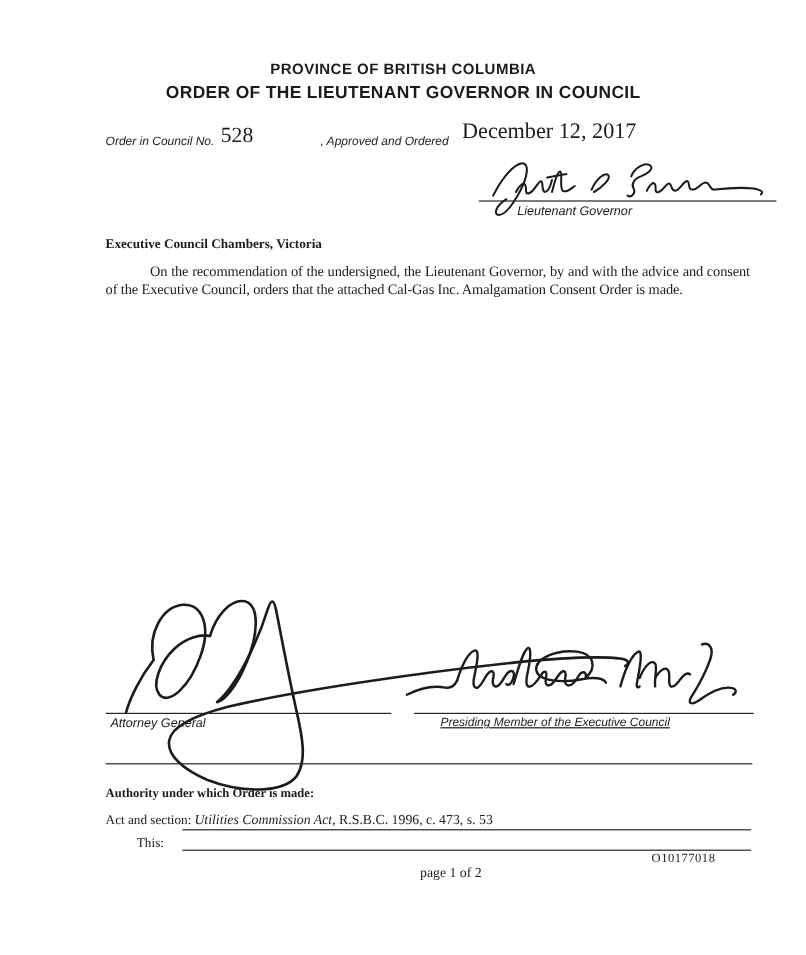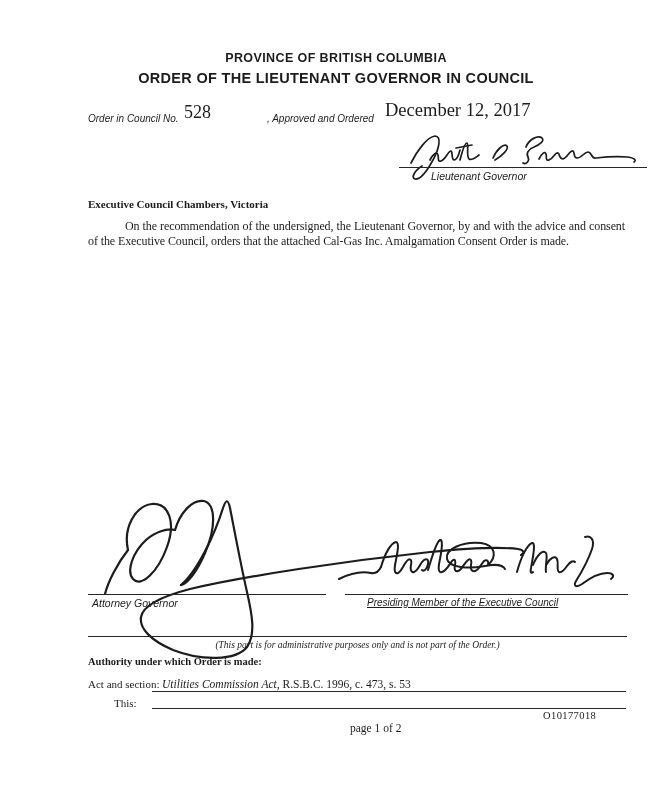--- a/index.html
+++ b/index.html
@@ -114,39 +114,38 @@
 
   <svg class="abs sig" style="top:492px; left:95px;" width="440" height="172" viewBox="0 0 440 172">
     <g stroke-width="2.2">
       <path d="M 10 102 C 13 90, 22 72, 33 58"></path>
       <path d="M 33 58 C 28 36, 40 14, 57 12 C 74 11, 81 30, 72 55 C 63 80, 46 96, 38 87 C 31 79, 38 60, 51 48 C 60 40, 72 36, 80 38"></path>
       <path d="M 80 38 C 85 21, 97 7, 109 9 C 121 12, 121 36, 110 61 C 102 80, 92 92, 86 93"></path>
       <path d="M 86 93 C 102 80, 120 42, 128 16 C 131 7, 133 7, 135 16 C 139 36, 146 74, 152 100 C 157 122, 161 142, 152 155 C 141 169, 106 169, 78 158 C 57 149, 44 137, 46 125 C 48 114, 64 105, 95 97 C 150 84, 250 69, 335 60 C 375 56, 408 55, 423 57 C 429 58, 430 61, 426 63"></path>
     </g>
   </svg>
   <div class="abs sig-line ag-sig-line"></div>
-  <div class="abs sans ag-title">Attorney Governor</div>
+  <div class="abs sans ag-title">Attorney General</div>
 
   <svg class="abs sig" style="top:527px; left:333px;" width="312" height="70" viewBox="0 0 312 70" aria-label="Melanie Mark">
     <g stroke-width="2">
       <path d="M 6 52 C 16 47, 28 44, 38 46 C 43 47, 46 44, 48 40"></path>
       <path d="M 48 40 C 52 26, 58 16, 63 15 C 67 15, 64 28, 62 38 C 61 44, 62 47, 65 46 C 69 44, 71 36, 75 33 C 78 31, 79 34, 78 38 C 77 42, 78 46, 81 45 C 85 44, 87 36, 91 33 C 94 31, 96 33, 95 37 C 94 42, 91 45, 89 43"></path>
       <path d="M 95 43 C 99 30, 103 15, 107 13 C 110 12, 109 22, 107 32 C 105 41, 105 46, 109 45 C 113 44, 116 38, 119 34 C 122 31, 123 34, 122 38 C 121 42, 122 45, 125 44 C 129 43, 131 36, 135 33 C 138 31, 139 34, 138 38 C 137 42, 139 45, 142 44 C 146 43, 148 37, 151 34 C 154 32, 156 34, 155 38"></path>
       <path d="M 155 38 C 164 30, 163 18, 148 16 C 130 14, 112 22, 114 32 C 116 41, 136 42, 152 39 C 162 37, 170 38, 172 42"></path>
       <path d="M 184 45 C 188 30, 194 18, 199 16 C 203 15, 200 30, 198 41 C 197 45, 198 47, 200 45"></path>
       <path d="M 200 38 C 204 28, 210 22, 213 26 C 215 29, 212 40, 213 45"></path>
       <path d="M 213 38 C 217 31, 222 28, 224 32 C 226 36, 223 43, 226 45 C 229 46, 232 42, 234 39 C 237 35, 240 33, 242 35"></path>
       <path d="M 252 10 C 258 8, 262 13, 259 22 C 255 34, 248 46, 243 54 C 240 59, 243 61, 249 57 C 257 51, 266 46, 274 46 C 280 46, 282 49, 278 52"></path>
     </g>
   </svg>
   <div class="abs sig-line pm-sig-line"></div>
   <div class="abs sans pm-title">Presiding Member of the Executive Council</div>
 
   <div class="abs sig-line full-line"></div>
-  <div class="abs serif admin-note">(This part is for administrative purposes only and is not part of the Order.)</div>
   <div class="abs serif authority">Authority under which Order is made:</div>
 
   <div class="abs serif act-label">Act and section:</div>
   <div class="abs act-value-box">
     <span class="serif act-value-text"><span class="act-italic">Utilities Commission Act</span><span>, R.S.B.C. 1996, c. 473, s. 53</span></span>
   </div>
 
   <div class="abs serif other-label">This:</div>
   <div class="abs sig-line other-line"></div>
 

